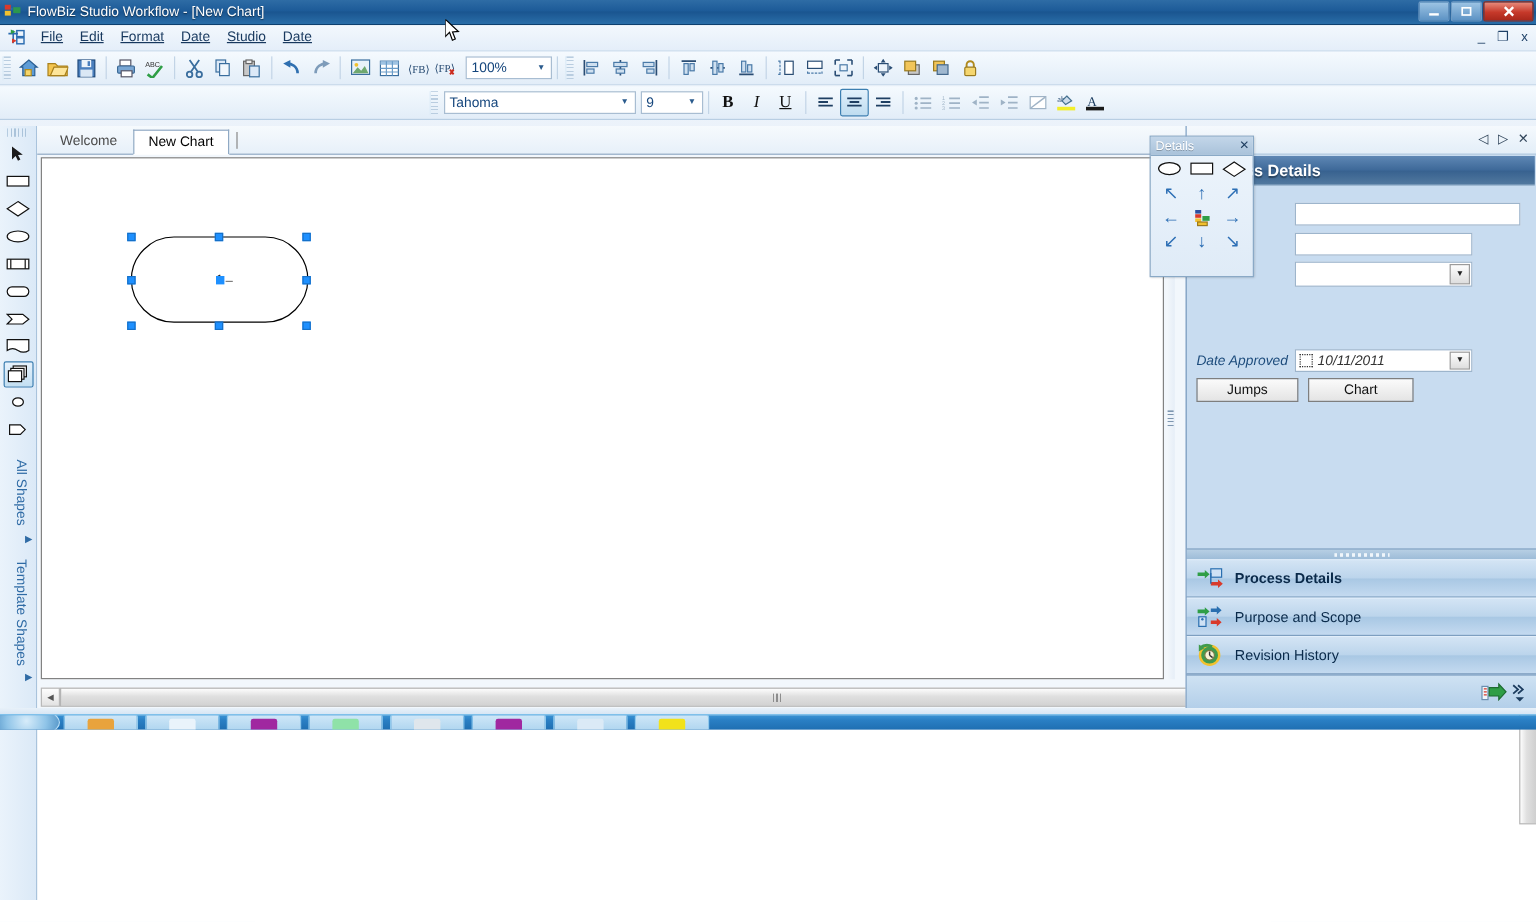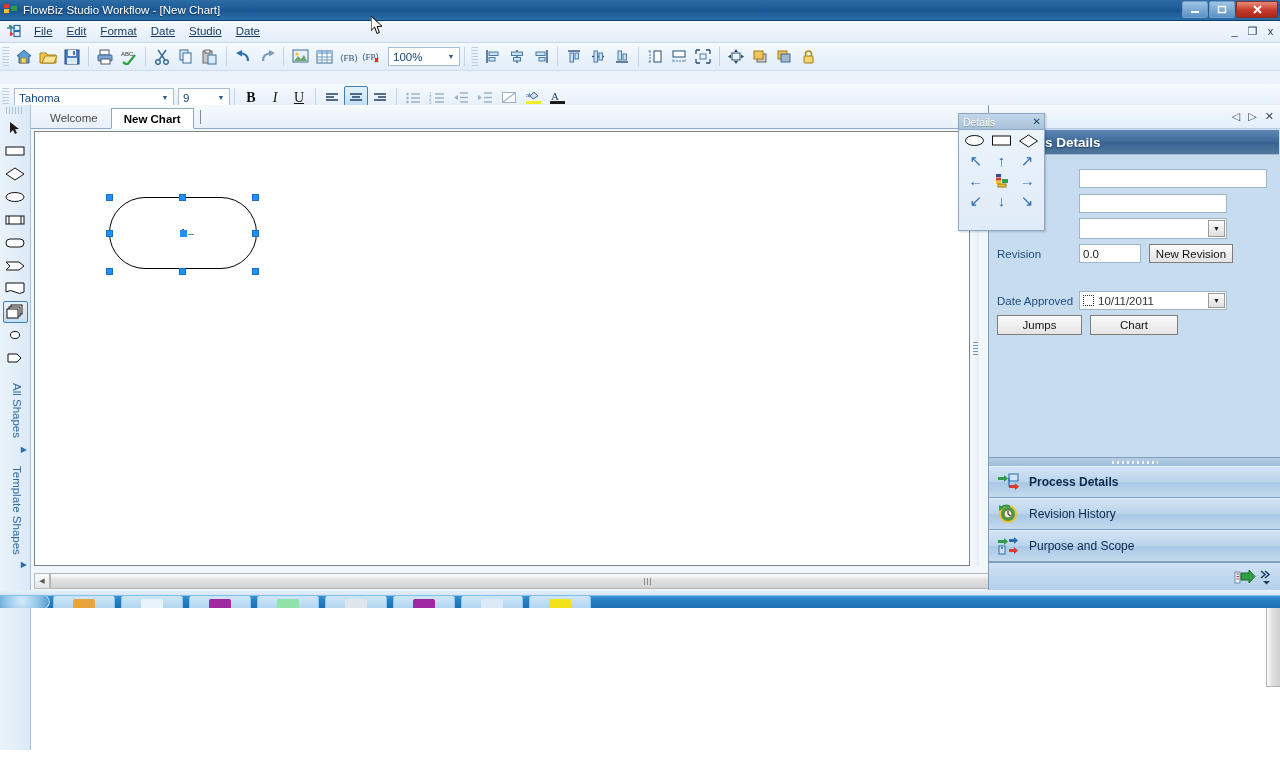--- a/index.html
+++ b/index.html
@@ -66,21 +66,21 @@
   .mdi-btns span { font-size: 11px; line-height: 14px; display:block; width:13px; text-align:center; }
 
   
   .toolbar {
     position: absolute; left: 0; width: 1280px; height: 28px;
     background: linear-gradient(to bottom,#f5fafe,#e2edf8);
     border-bottom: 1px solid #ccdcec;
     display: flex; align-items: center;
   }
   .tb1 { top: 43px; }
-  .tb2 { top: 84px; border-bottom: 1px solid #b8cee3; }
+  .tb2 { top: 72px; border-bottom: 1px solid #b8cee3; justify-content: center; }
   .grip {
     width: 7px; height: 20px; margin: 0 3px 0 2px; flex: none;
     background-image: repeating-linear-gradient(to bottom,#b9cde0 0 1px, transparent 1px 3px);
     border-left: 1px solid #dcebf7;
   }
   .tbtn {
     width: 24px; height: 23px; flex: none;
     display: flex; align-items: center; justify-content: center;
     border: 1px solid transparent; border-radius: 2px;
   }
@@ -134,21 +134,21 @@
     background: linear-gradient(to bottom,#f6fafd,#e7f0f9);
     border-bottom: 1px solid #8fa9c4;
     display: flex; align-items: flex-end; padding-left: 6px;
   }
   .tab {
     height: 21px; padding: 0 12px; display: flex; align-items: center;
     font-size: 11.5px; color: #4a4a4a;
     border: 1px solid transparent; border-bottom: none;
   }
   .tab.active {
-    background: #fff; border-color: #8fa9c4; color: #000; font-weight: bold;
+    background: #fff; border-color: #8fa9c4; color: #000; font-weight: normal;
     border-bottom: 1px solid #fff; margin-bottom: -1px;
   }
   .tab-caret { width:1px; height:14px; background:#888; margin-left:6px; align-self:center; }
 
   .canvaswrap {
     position: absolute; left: 3px; top: 26px; width: 936px; bottom: 24px;
     border: 1px solid #828282; background: #fff; overflow: hidden;
   }
   .node {
     position: absolute; border: 1px solid #000; background: #fff;
@@ -806,28 +806,23 @@
         <div class="finput" style="width:148px"></div>
       </div>
 
       <div class="frow" style="top:62px; left:90px;">
         <div class="fdrop" style="width:148px">
           <span></span>
           <span class="dbtn">▼</span>
         </div>
       </div>
 
-      <div class="frow" style="top:88px; left:8px;">
-        <div class="flabel" style="width:82px">Revision</div>
-        <div class="finput" style="width:62px">0.0</div>
-        <div class="fbtn" style="width:84px; margin-left:8px">New Revision</div>
-      </div>
-
-
-      <div class="frow" style="top:135px; left:8px;">
+
+
+      <div class="frow" style="top:135px; left:8px;font-style:italic;">
         <div class="flabel" style="width:82px">Date Approved</div>
         <div class="datefield" style="width:148px">
           <span class="chk"></span>
           <span>10/11/2011</span>
           <span class="dbtn">▼</span>
         </div>
       </div>
 
       <div class="frow" style="top:159px; left:8px;">
         <div class="fbtn wide" style="width:85px">Jumps</div>
@@ -843,46 +838,46 @@
       <div class="acc-item active">
         <span>
           <svg width="24" height="20" viewBox="0 0 24 20" class="ico">
             <polygon points="1,5 7,5 7,3 11,6.5 7,10 7,8 1,8" fill="#2f9e46"></polygon>
             <rect x="12" y="2" width="9" height="7" fill="#cfe2f5" stroke="#2a6fb0"></rect>
             <polygon points="12,13 18,13 18,11 22,14.5 18,18 18,16 12,16" fill="#d93a2b"></polygon>
             <path d="M12 5.5 v9" stroke="#2a6fb0" stroke-width="1.2"></path>
           </svg>
         </span>
         <span>Process Details</span>
+      </div>
+
+      <div class="acc-item">
+        <span>
+          <svg width="24" height="20" viewBox="0 0 24 20" class="ico">
+            <polygon points="1,4 7,4 7,2 11,5.5 7,9 7,7 1,7" fill="#2f9e46"></polygon>
+            <polygon points="12,3 17,3 17,1 21,4.5 17,8 17,6 12,6" fill="#2a6fb0"></polygon>
+            <polygon points="12,13 17,13 17,11 21,14.5 17,18 17,16 12,16" fill="#d93a2b"></polygon>
+            <rect x="2" y="10" width="6" height="8" fill="#cfe2f5" stroke="#2a6fb0"></rect>
+            <circle cx="5" cy="12" r="1" fill="#2a6fb0"></circle>
+          </svg>
+        </span>
+        <span>Purpose and Scope</span>
       </div>
 
       <div class="acc-item">
         <span>
           <svg width="24" height="20" viewBox="0 0 24 20" class="ico">
             <circle cx="11" cy="10" r="8" fill="#3f9b4d" stroke="#f2c12e" stroke-width="2"></circle>
             <circle cx="11" cy="10" r="4" fill="#f7f2d6" stroke="#7a7a45"></circle>
             <path d="M11 10 l0 -3 M11 10 l2.5 2" stroke="#333" stroke-width="1.2"></path>
             <path d="M3 4 q5 -4 10 -1" stroke="#3f9b4d" stroke-width="2.5" fill="none"></path>
             <polygon points="2,1 2,7 7,4" fill="#3f9b4d"></polygon>
           </svg>
         </span>
         <span>Revision History</span>
-      </div>
-
-      <div class="acc-item">
-        <span>
-          <svg width="24" height="20" viewBox="0 0 24 20" class="ico">
-            <polygon points="1,4 7,4 7,2 11,5.5 7,9 7,7 1,7" fill="#2f9e46"></polygon>
-            <polygon points="12,3 17,3 17,1 21,4.5 17,8 17,6 12,6" fill="#2a6fb0"></polygon>
-            <polygon points="12,13 17,13 17,11 21,14.5 17,18 17,16 12,16" fill="#d93a2b"></polygon>
-            <rect x="2" y="10" width="6" height="8" fill="#cfe2f5" stroke="#2a6fb0"></rect>
-            <circle cx="5" cy="12" r="1" fill="#2a6fb0"></circle>
-          </svg>
-        </span>
-        <span>Purpose and Scope</span>
       </div>
 
       <div class="acc-foot">
         <span>
           <svg width="22" height="18" viewBox="0 0 22 18" class="ico">
             <rect x="1" y="4" width="5" height="11" fill="#eef5fb" stroke="#6b8fb0"></rect>
             <path d="M2.5 6 h2.5 M2.5 8.5 h2.5 M2.5 11 h2.5" stroke="#d93a2b"></path>
             <polygon points="7,5 15,5 15,2 21,8.5 15,15 15,12 7,12" fill="#2f9e46" stroke="#1d6b30"></polygon>
           </svg>
         </span>

